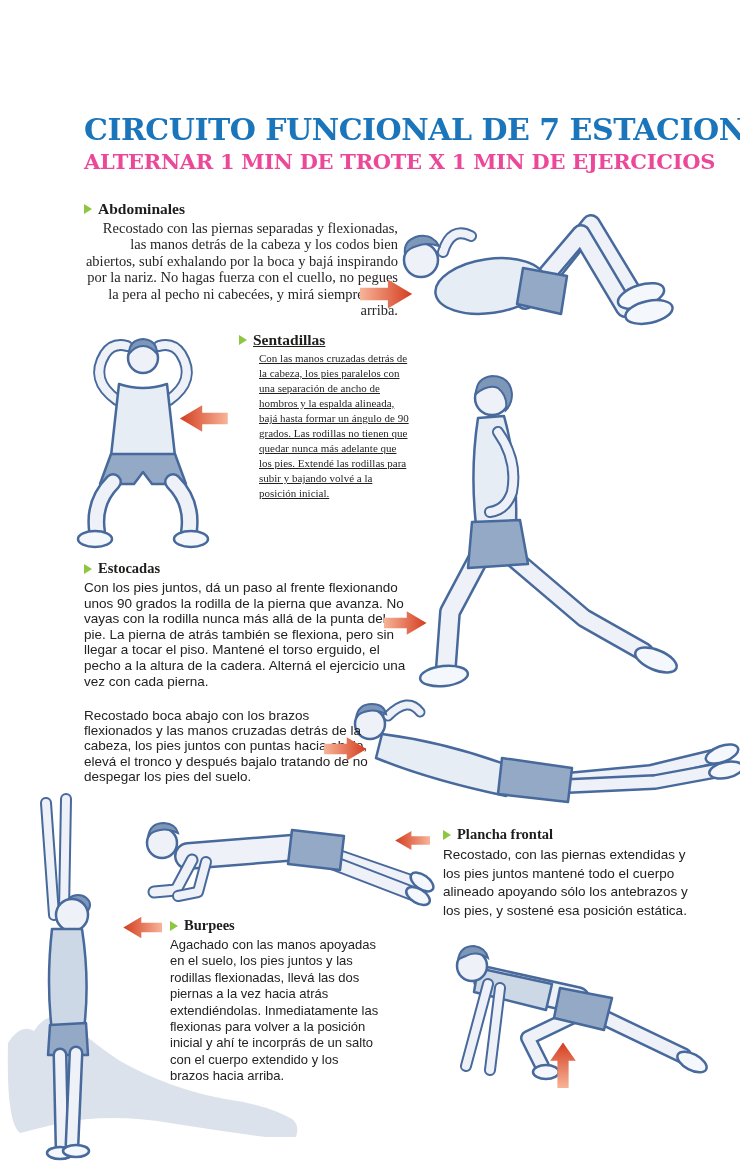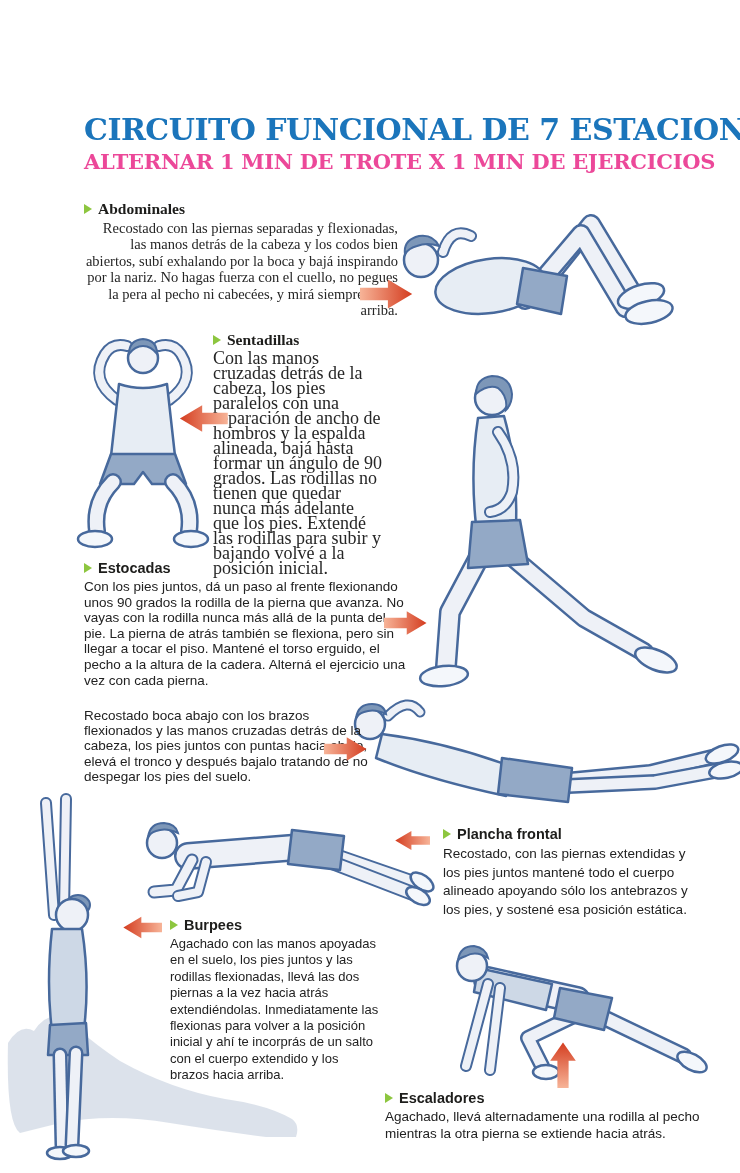--- a/index.html
+++ b/index.html
@@ -11,30 +11,30 @@
               font-size:30px;letter-spacing:-0.5px;color:#1b75bb;white-space:nowrap;z-index:4;}
   #sub-title{left:84px;top:149px;font-family:"DejaVu Serif",serif;font-weight:bold;
              font-size:21px;letter-spacing:-0.3px;color:#ec4899;white-space:nowrap;z-index:4;}
   
   .section{z-index:3;}
   .sec-head{display:flex;align-items:center;font-weight:bold;color:#1d1d1b;}
   .bullet{display:inline-block;width:0;height:0;border-left:8px solid #8dc63f;
           border-top:5px solid transparent;border-bottom:5px solid transparent;margin-right:6px;flex:0 0 auto;}
   .serif .sec-head{font-family:"Liberation Serif",serif;font-size:15.5px;}
   .serif .sec-body{font-family:"Liberation Serif",serif;font-size:14.5px;line-height:16.4px;margin-top:2px;color:#262626;}
-  .sans .sec-head{font-family:Liberation Sans, sans-serif;font-size:14.5px;}
+  .sans .sec-head{font-family:Liberation Serif, serif;font-size:14.5px;}
   .sans .sec-body{font-family:"Liberation Sans",sans-serif;font-size:13.5px;line-height:16px;margin-top:3px;color:#222;}
-  #sec-sentadillas .sec-body{font-size:18px;line-height:15px;}
+  #sec-sentadillas .sec-body{font-size:11px;line-height:15px;margin-left:20px;}
   #sec-estocadas .sec-body{line-height:15.6px;}
   #sec-lumbares .sec-body{line-height:15.2px;}
   #sec-plancha .sec-body{line-height:18.6px;}
   #sec-burpees .sec-body{font-size:13px;line-height:16.4px;}
   #sec-escaladores .sec-body{line-height:16.5px;}
   #sec-abdominales{left:84px;top:200px;width:314px;text-align:right;}
-  #sec-sentadillas{left:213px;top:331px;width:170px;}
+  #sec-sentadillas{left:239px;top:331px;width:170px;text-decoration:underline;}
   #sec-estocadas{left:84px;top:560px;width:326px;}
   #sec-lumbares{left:84px;top:705px;width:294px;}
   #sec-plancha{left:443px;top:826px;width:262px;}
   #sec-burpees{left:170px;top:917px;width:210px;}
   #sec-escaladores{left:385px;top:1090px;width:336px;}
   
   .fig{z-index:1;}
   #fig-crunch{left:385px;top:196px;width:305px;height:135px;}
   #fig-squat{left:55px;top:326px;width:175px;height:225px;}
   #fig-lunge{left:392px;top:360px;width:300px;height:330px;}
@@ -108,27 +108,20 @@
   </div>
 
   <div class="abs section sans" id="sec-plancha">
     <div class="sec-head">
       <span class="bullet"></span>
       <span>Plancha frontal</span>
     </div>
     <div class="sec-body">Recostado, con las piernas extendidas y los pies juntos mantené todo el cuerpo alineado apoyando sólo los antebrazos y los pies, y sostené esa posición estática.</div>
   </div>
 
-  <div class="abs section sans" id="sec-escaladores">
-    <div class="sec-head">
-      <span class="bullet"></span>
-      <span>Escaladores</span>
-    </div>
-    <div class="sec-body">Agachado, llevá alternadamente una rodilla al pecho mientras la otra pierna se extiende hacia atrás.</div>
-  </div>
 
   <svg class="abs fig" id="fig-crunch" viewBox="0 0 305 135">
     <path class="lo" stroke-width="20" d="M150,98 L206,28 L252,104"></path>
       <path class="li" stroke-width="15" d="M150,98 L206,28 L252,104"></path>
     <path class="lo" stroke-width="20" d="M140,104 L196,38 L240,112"></path>
       <path class="li" stroke-width="15" d="M140,104 L196,38 L240,112"></path>
     <ellipse class="shoe" cx="256" cy="100" rx="24" ry="11" transform="rotate(-18 256 100)"></ellipse>
     <ellipse class="shoe" cx="264" cy="116" rx="24" ry="11" transform="rotate(-12 264 116)"></ellipse>
     <ellipse class="fillshape" cx="105" cy="90" rx="55" ry="27" transform="rotate(-8 105 90)"></ellipse>
     <path class="shorts" d="M138,72 L182,80 L176,118 L132,108 Z"></path>

